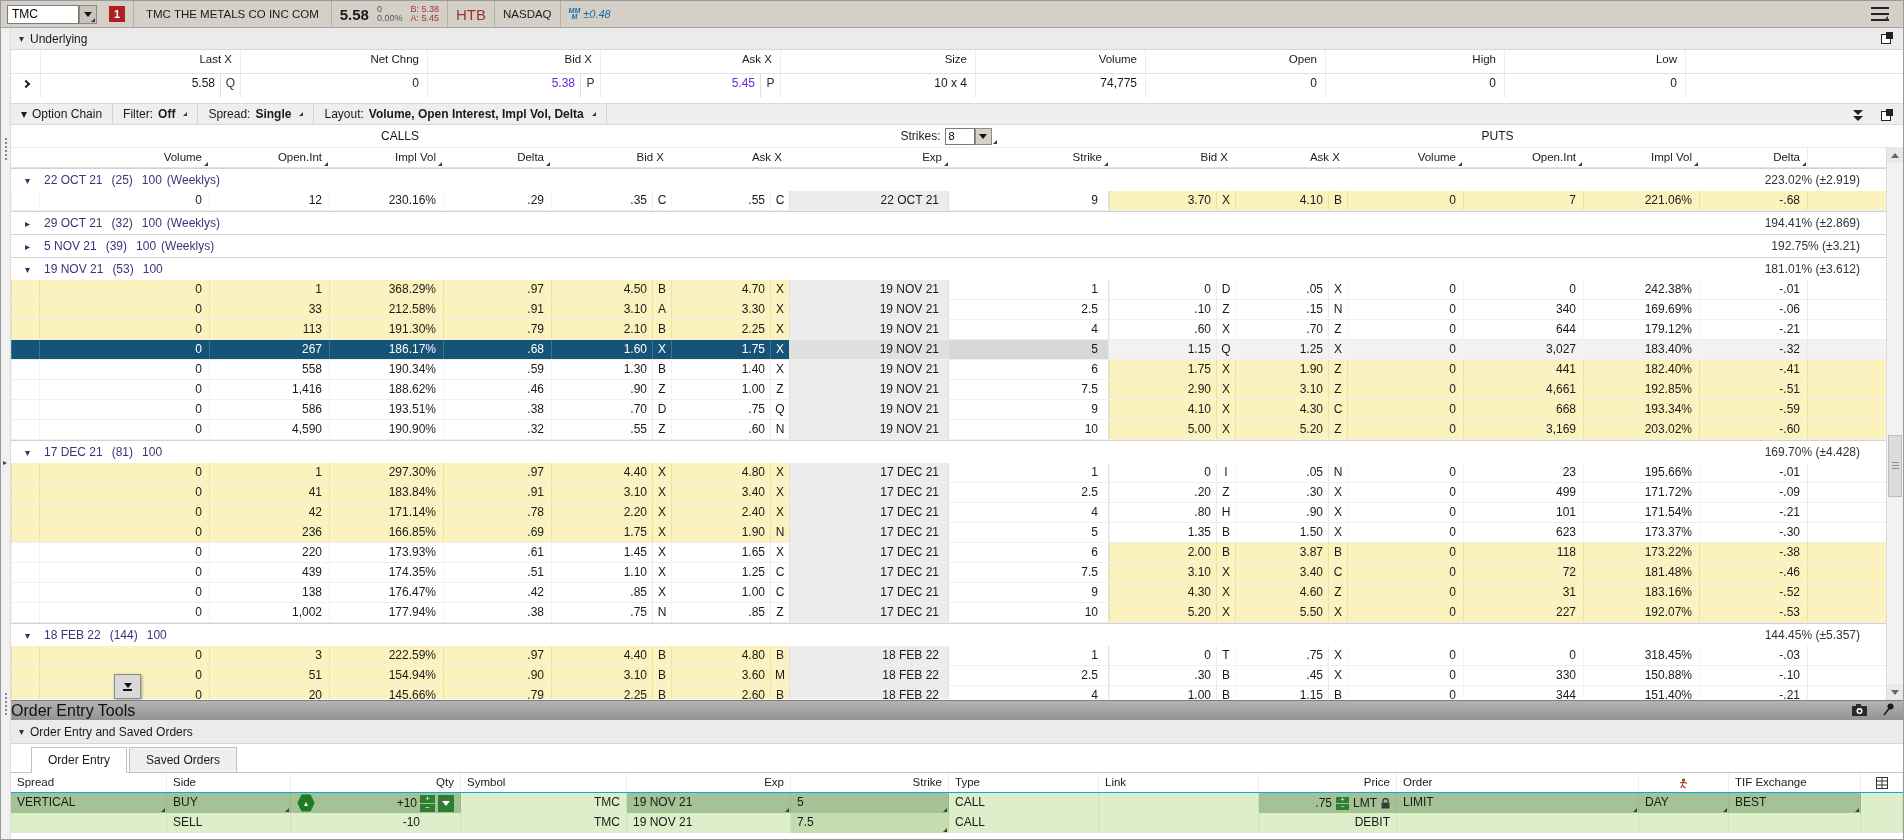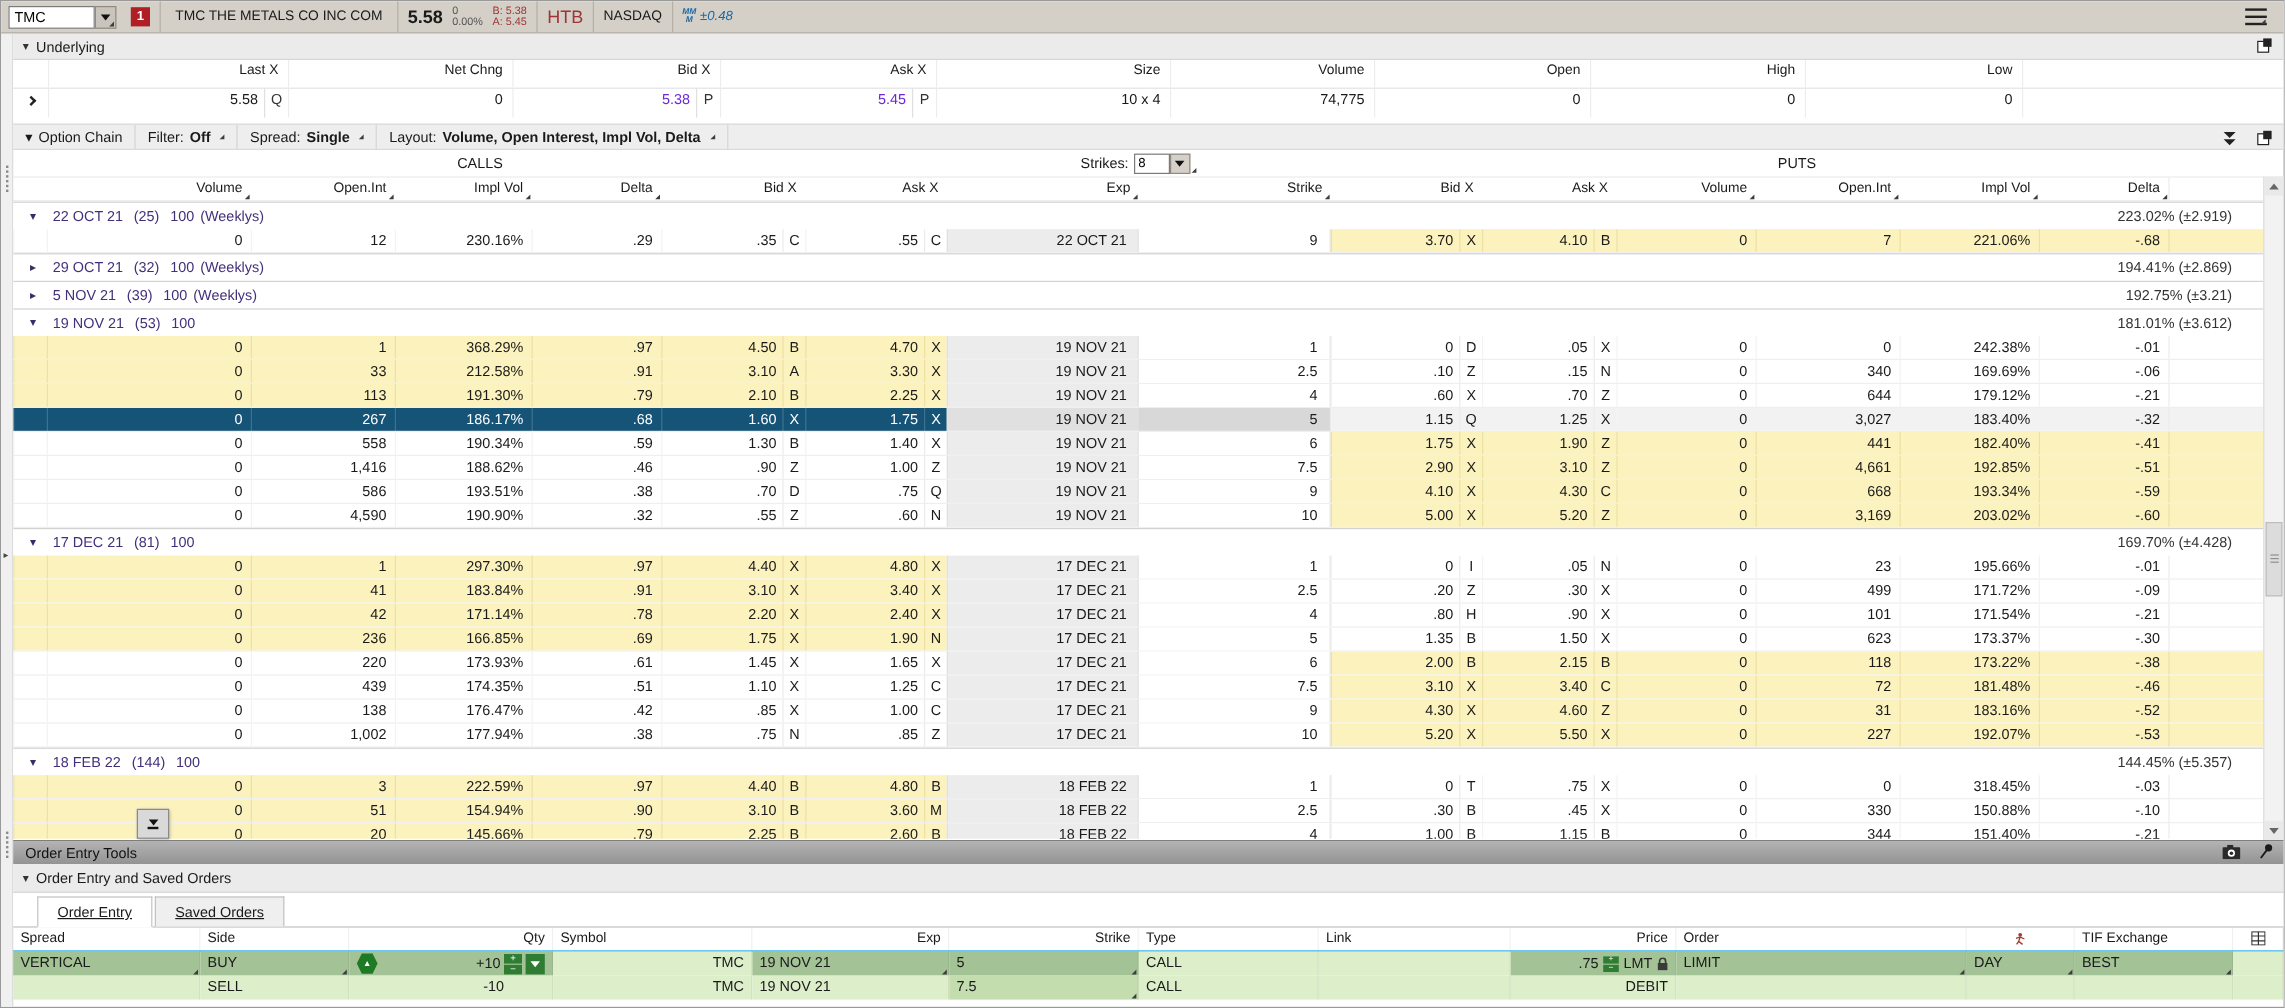--- a/index.html
+++ b/index.html
@@ -116,25 +116,25 @@
   .sb .btn.up{top:0;} .sb .btn.down{bottom:0;}
   .sb .tri-u { width:0;height:0;border-left:4px solid transparent;border-right:4px solid transparent;border-bottom:5px solid #666; }
   .sb .tri-dn { width:0;height:0;border-left:4px solid transparent;border-right:4px solid transparent;border-top:5px solid #666; }
   .sb .thumb { position:absolute; left:1px; right:1px; top:52%; height:62px; background:#dcdcdc; border:1px solid #bdbdbd; display:flex; flex-direction:column; align-items:center; justify-content:center; gap:2px; }
   .sb .thumb i { width:7px; height:1px; background:#8f8f8f; }
 
   .float-btn { position:absolute; left:103px; bottom:1px; width:27px; height:25px; background:#d9d9d9; border:1px solid #8a8a8a; box-shadow:1px 1px 3px rgba(0,0,0,0.35); display:flex; flex-direction:column; align-items:center; justify-content:center; gap:1px; }
   .float-btn .bar { width:9px; height:2px; background:#111; }
 
   
-  .toolsbar { height:20px; background:linear-gradient(#b3b3b3,#939393); border-top:1px solid #7e7e7e; display:flex; align-items:center; padding-left:10px; font-size:12px; color:#111; position:relative; }
+  .toolsbar { height:20px; background:linear-gradient(#b3b3b3,#939393); border-top:1px solid #7e7e7e; display:flex; align-items:center; font-size:16px; color:#111; position:relative; }
   .toolsbar .tools-icons { position:absolute; right:8px; top:2px; display:flex; gap:16px; align-items:center; }
 
   
-  .tabs { height:29px; border-bottom:1px solid #c2c2c2; display:flex; align-items:flex-end; padding-left:20px; background:#fff;text-decoration:underline; }
+  .tabs { height:29px; border-bottom:1px solid #c2c2c2; display:flex; align-items:flex-end; padding-left:20px; background:#fff; }
   .tab { padding:5px 16px 5px; font-size:12px; border:1px solid #c2c2c2; border-bottom:none; background:#efefef; margin-right:2px; }
   .tab.active { background:#fff; position:relative; top:1px; border-bottom:1px solid #fff; }
 
   .otable { font-size:12px; }
   .ohdr { display:flex; height:20px; line-height:19px; border-bottom:1px solid #0ea5e9; font-size:11.5px; }
   .orow { display:flex; height:20px; line-height:19px; }
   .ocell { padding:0 6px; position:relative; border-right:1px solid rgba(0,0,0,0.06); }
   .oc1{width:156px}.oc2{width:124px}.oc3{width:170px}.oc4{width:166px}.oc5{width:164px}.oc6{width:158px}.oc7{width:150px}.oc8{width:160px}.oc9{width:138px}.oc10{width:242px}.oc11{width:90px}.oc12{width:132px}.oc13{width:42px}
   .tr { text-align:right; }
   .gmed { background:#a3c295; }
@@ -819,21 +819,21 @@
                 </div>
               </div>
               <div class="exp">17 DEC 21</div>
               <div class="strike">6</div>
               <div class="pz itm">
                 <div class="c bx w-pbid">
                   <span class="v">2.00</span>
                   <span class="x">B</span>
                 </div>
                 <div class="c bx w-pask">
-                  <span class="v">2.15</span>
+                  <span class="v">3.87</span>
                   <span class="x">B</span>
                 </div>
                 <div class="c w-pvol">0</div>
                 <div class="c w-poi">118</div>
                 <div class="c w-piv">173.22%</div>
                 <div class="c w-pdelta">-.38</div>
                 <div class="c w-tail"></div>
               </div>
             </div>
             <div class="crow">

